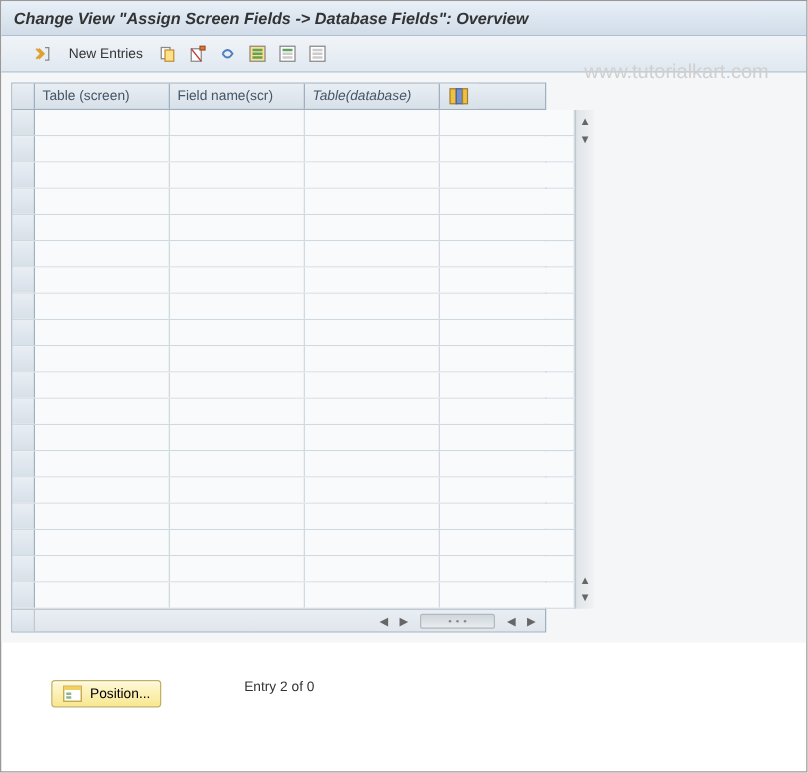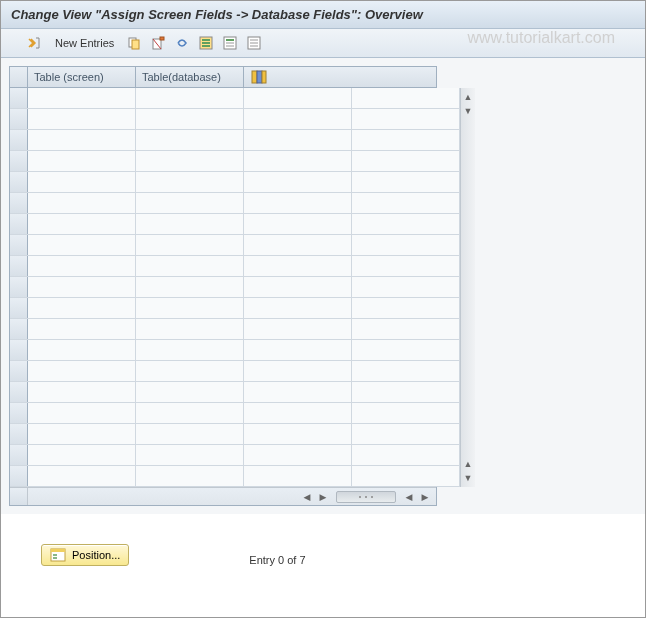--- a/index.html
+++ b/index.html
@@ -41,21 +41,21 @@
     }
     .new-entries {
       color: #333;
       font-size: 11px;
       padding: 0 6px;
       cursor: pointer;
     }
     .watermark {
       position: absolute;
       right: 30px;
-      top: 0;
+      top: 20px;
       font-size: 16px;
       color: #d0d0d0;
       font-weight: normal;
       pointer-events: none;
     }
     .content-area {
       padding: 8px;
       background: #f4f6f8;
     }
     .table-container {
@@ -77,21 +77,21 @@
     .col-header {
       padding: 4px 6px;
       border-right: 1px solid #a0b0c0;
       color: #456;
       font-size: 11px;
       white-space: nowrap;
       overflow: hidden;
     }
     .col-1 { width: 108px; }
     .col-2 { width: 108px; }
-    .col-3 { width: 108px; }
+    .col-3 { width: 108px; font-style: italic; }
     .col-4 { width: 108px; }
     .settings-col {
       width: 30px;
       display: flex;
       align-items: center;
       justify-content: center;
       background: linear-gradient(#e8eef4, #d8e0e8);
     }
     .table-body {
       display: flex;
@@ -158,22 +158,22 @@
       border: 1px solid #b0b8c0;
       border-radius: 2px;
       margin: 0 4px;
       display: flex;
       align-items: center;
       justify-content: center;
     }
     .footer-area {
       padding: 30px 40px;
       display: flex;
-      align-items: flex-end;
-      gap: 120px;
+      align-items: flex-start;
+      gap: 66px;
     }
     .position-btn {
       display: inline-flex;
       align-items: center;
       background: linear-gradient(#fff8d8, #f8e890);
       border: 1px solid #c0b060;
       border-radius: 3px;
       padding: 3px 8px;
       cursor: pointer;
       box-shadow: inset 0 1px 0 #fff;
@@ -245,20 +245,21 @@
       </svg>
   </span>
   <span class="watermark">www.tutorialkart.com</span>
 </div>
 
 <div class="content-area">
   <div class="table-container">
     <div class="table-header">
       <div class="row-selector-header"></div>
       <div class="col-header col-1">Table (screen)</div>
+      <div class="col-header col-2">Field name(scr)</div>
       <div class="col-header col-3">Table(database)</div>
       <div class="settings-col">
         <svg width="16" height="14">
             <rect x="1" y="1" width="5" height="12" fill="#f0c040" stroke="#a08030"></rect>
             <rect x="6" y="1" width="5" height="12" fill="#7090d0" stroke="#506090"></rect>
             <rect x="11" y="1" width="4" height="12" fill="#f0c040" stroke="#a08030"></rect>
           </svg>
       </div>
     </div>
     <div class="table-body">
@@ -432,14 +433,14 @@
     <span class="icon">
       <svg width="16" height="14">
           <rect x="1" y="1" width="14" height="12" fill="#fff" stroke="#c0a040"></rect>
           <rect x="1" y="1" width="14" height="3" fill="#f0d060"></rect>
           <rect x="3" y="6" width="4" height="2" fill="#88b888"></rect>
           <rect x="3" y="9" width="4" height="2" fill="#88b888"></rect>
         </svg>
     </span>
     <span>Position...</span>
   </span>
-  <span class="entry-text">Entry 0 of 7</span>
+  <span class="entry-text">Entry 2 of 0</span>
 </div>
 
 </body></html>

